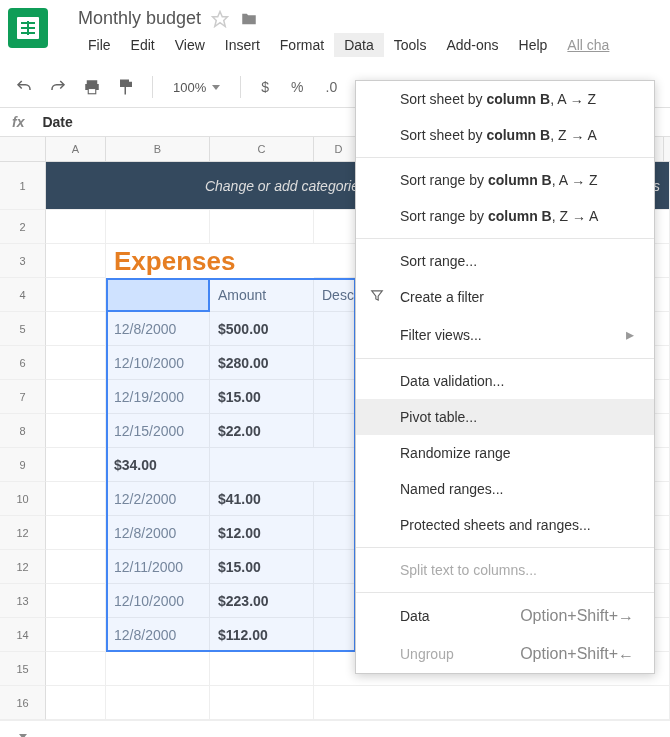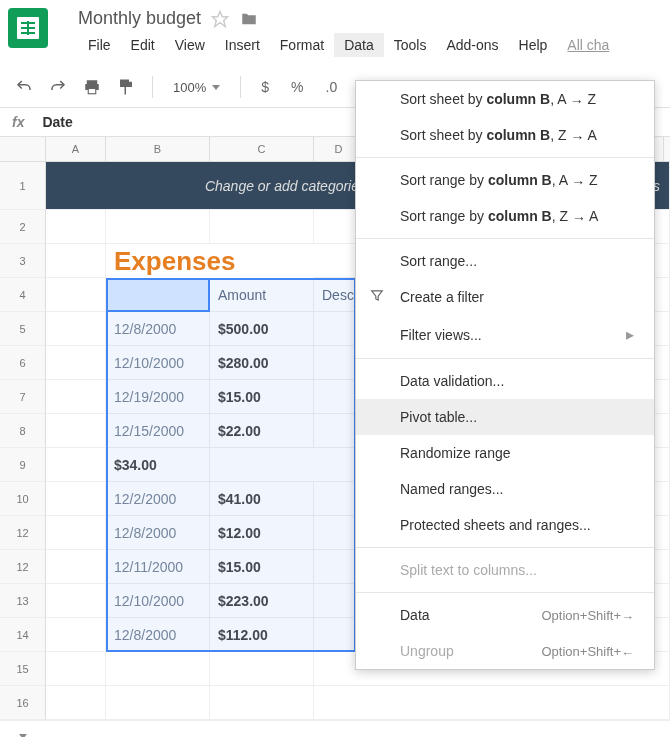--- a/index.html
+++ b/index.html
@@ -62,21 +62,21 @@
   .date-cell { color: #7a8796; }
   
   
   .dropdown { position: absolute; top: 80px; left: 355px; width: 300px; background: #fff; border: 1px solid #ccc; box-shadow: 0 2px 10px rgba(0,0,0,0.2); z-index: 100; }
   .dd-item { padding: 10px 20px 10px 44px; font-size: 14px; color: #333; cursor: pointer; position: relative; display: flex; justify-content: space-between; align-items: center; }
   .dd-item.hover { background: #eee; }
   .dd-item.disabled { color: #aaa; }
   .dd-sep { height: 1px; background: #e5e5e5; margin: 4px 0; }
   .dd-icon { position: absolute; left: 14px; top: 50%; transform: translateY(-50%); color: #666; }
   .dd-sub { color: #999; font-size: 16px; }
-  .dd-kbd { color: #888; font-size: 13px; }
+  .dd-kbd { color: #888; font-size: 16px; }
   b { font-weight: bold; }
   
   .bottom-row { display:flex; align-items:center; border-top:1px solid #eee; }
   .sheet-caret { width:46px; height:30px; display:flex; align-items:center; justify-content:center; color:#666; }
 </style>
 </head>
 <body>
 
 <div class="titlebar">
   <div class="app-icon">

